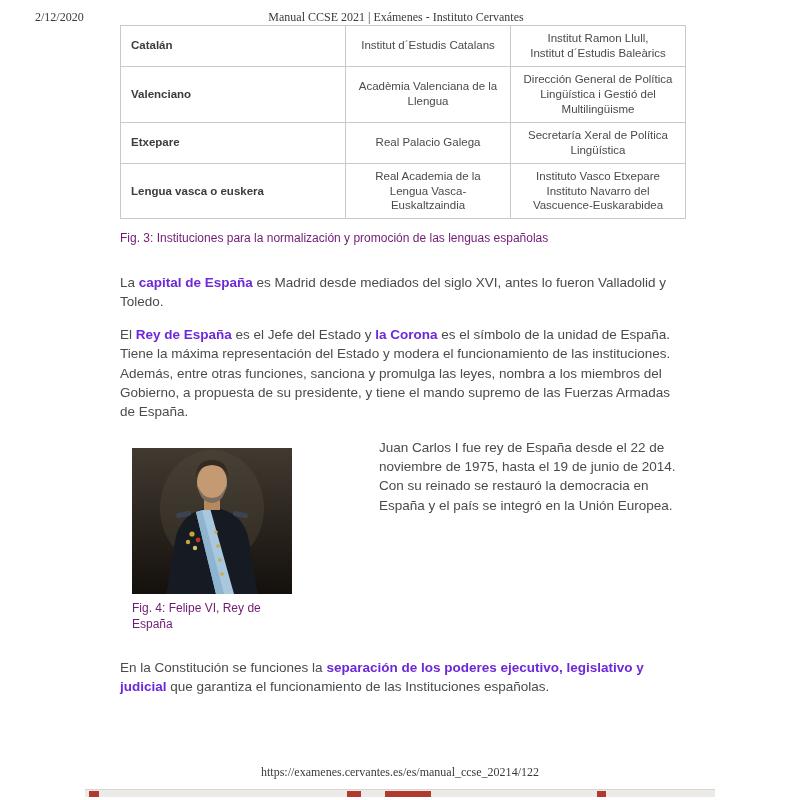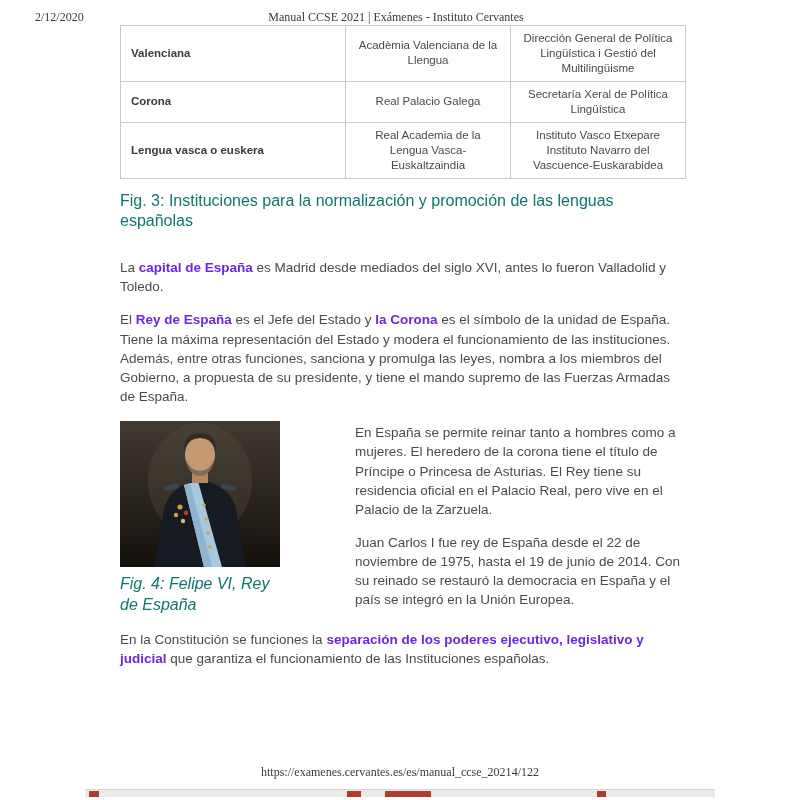--- a/index.html
+++ b/index.html
@@ -38,29 +38,29 @@
     text-align: center;
     white-space: pre-line;
   }
   table.lang-table td.c1 {
     width: 225px; text-align: left;
     font-weight: bold; color: #3c3c3c;
   }
   table.lang-table td.c2 { width: 165px; }
   table.lang-table td.c3 { width: 175px; }
 
-  .fig-caption { margin: 12px 0 0; font-size: 16px; color: #0f766e; line-height: 1.3; }
+  .fig-caption { margin: 12px 0 0; font-size: 12px; color: #701a75; line-height: 1.3; }
 
   .para { margin: 14px 0 0; font-size: 13.5px; line-height: 1.42; color: #4b4b4b; }
   .para-first { margin-top: 26px; }
   .para .b { font-weight: bold; color: #6d28d9; }
 
   
   .media-row { margin-top: 15px; display: flex; align-items: flex-start; }
-  .figure4 { margin: 0; width: 160px; flex: 0 0 160px; font-style: italic; }
+  .figure4 { margin: 12px; width: 160px; flex: 0 0 160px; }
   .portrait { width: 160px; height: 146px; overflow: hidden; }
   .portrait svg { display: block; }
   .fig4cap { margin-top: 7px; }
   .side-col { margin-left: 75px; width: 330px; }
   .side-col .para:first-child { margin-top: 2px; }
 
   
   .edge-strip {
     position: absolute; left: 85px; right: 85px; bottom: 3px; height: 8px;
     background: #eceae7; border-top: 1px solid #d9d5d0;
@@ -79,26 +79,32 @@
   <header class="doc-header">
     <span class="hdr-date">2/12/2020</span>
     <span class="hdr-title">Manual CCSE 2021 | Exámenes - Instituto Cervantes</span>
   </header>
 
   <main class="content">
 
     <table class="lang-table">
       <tbody>
         <tr>
-          <td class="c1">Valenciana</td>
+          <td class="c1">Catalán</td>
+          <td class="c2">Institut d´Estudis Catalans</td>
+          <td class="c3">Institut Ramon Llull,
+Institut d´Estudis Baleàrics</td>
+        </tr>
+        <tr>
+          <td class="c1">Valenciano</td>
           <td class="c2">Acadèmia Valenciana de la Llengua</td>
           <td class="c3">Dirección General de Política Lingüística i Gestió del Multilingüisme</td>
         </tr>
         <tr>
-          <td class="c1">Corona</td>
+          <td class="c1">Etxepare</td>
           <td class="c2">Real Palacio Galega</td>
           <td class="c3">Secretaría Xeral de Política Lingüística</td>
         </tr>
         <tr>
           <td class="c1">Lengua vasca o euskera</td>
           <td class="c2">Real Academia de la Lengua Vasca-
 Euskaltzaindia</td>
           <td class="c3">Instituto Vasco Etxepare
 Instituto Navarro del Vascuence-Euskarabidea</td>
         </tr>
@@ -139,21 +145,20 @@
             <circle cx="84" cy="84" r="1.8" fill="#caa94f"></circle>
             <circle cx="86" cy="98" r="1.8" fill="#caa94f"></circle>
             <circle cx="88" cy="112" r="1.8" fill="#caa94f"></circle>
             <circle cx="90" cy="126" r="1.8" fill="#caa94f"></circle>
           </svg>
         </div>
         <figcaption class="fig-caption fig4cap">Fig. 4: Felipe VI, Rey de España</figcaption>
       </figure>
 
       <div class="side-col">
-        <p class="para">En España se permite reinar tanto a hombres como a mujeres. El heredero de la corona tiene el título de Príncipe o Princesa de Asturias. El Rey tiene su residencia oficial en el Palacio Real, pero vive en el Palacio de la Zarzuela.</p>
         <p class="para">Juan Carlos I fue rey de España desde el 22 de noviembre de 1975, hasta el 19 de junio de 2014. Con su reinado se restauró la democracia en España y el país se integró en la Unión Europea.</p>
       </div>
     </div>
 
 
     <p class="para"><span>En la Constitución se funciones la </span><span class="b">separación de los poderes ejecutivo, legislativo y judicial</span><span> que garantiza el funcionamiento de las Instituciones españolas.</span></p>
 
   </main>
 
   <footer class="doc-footer">

